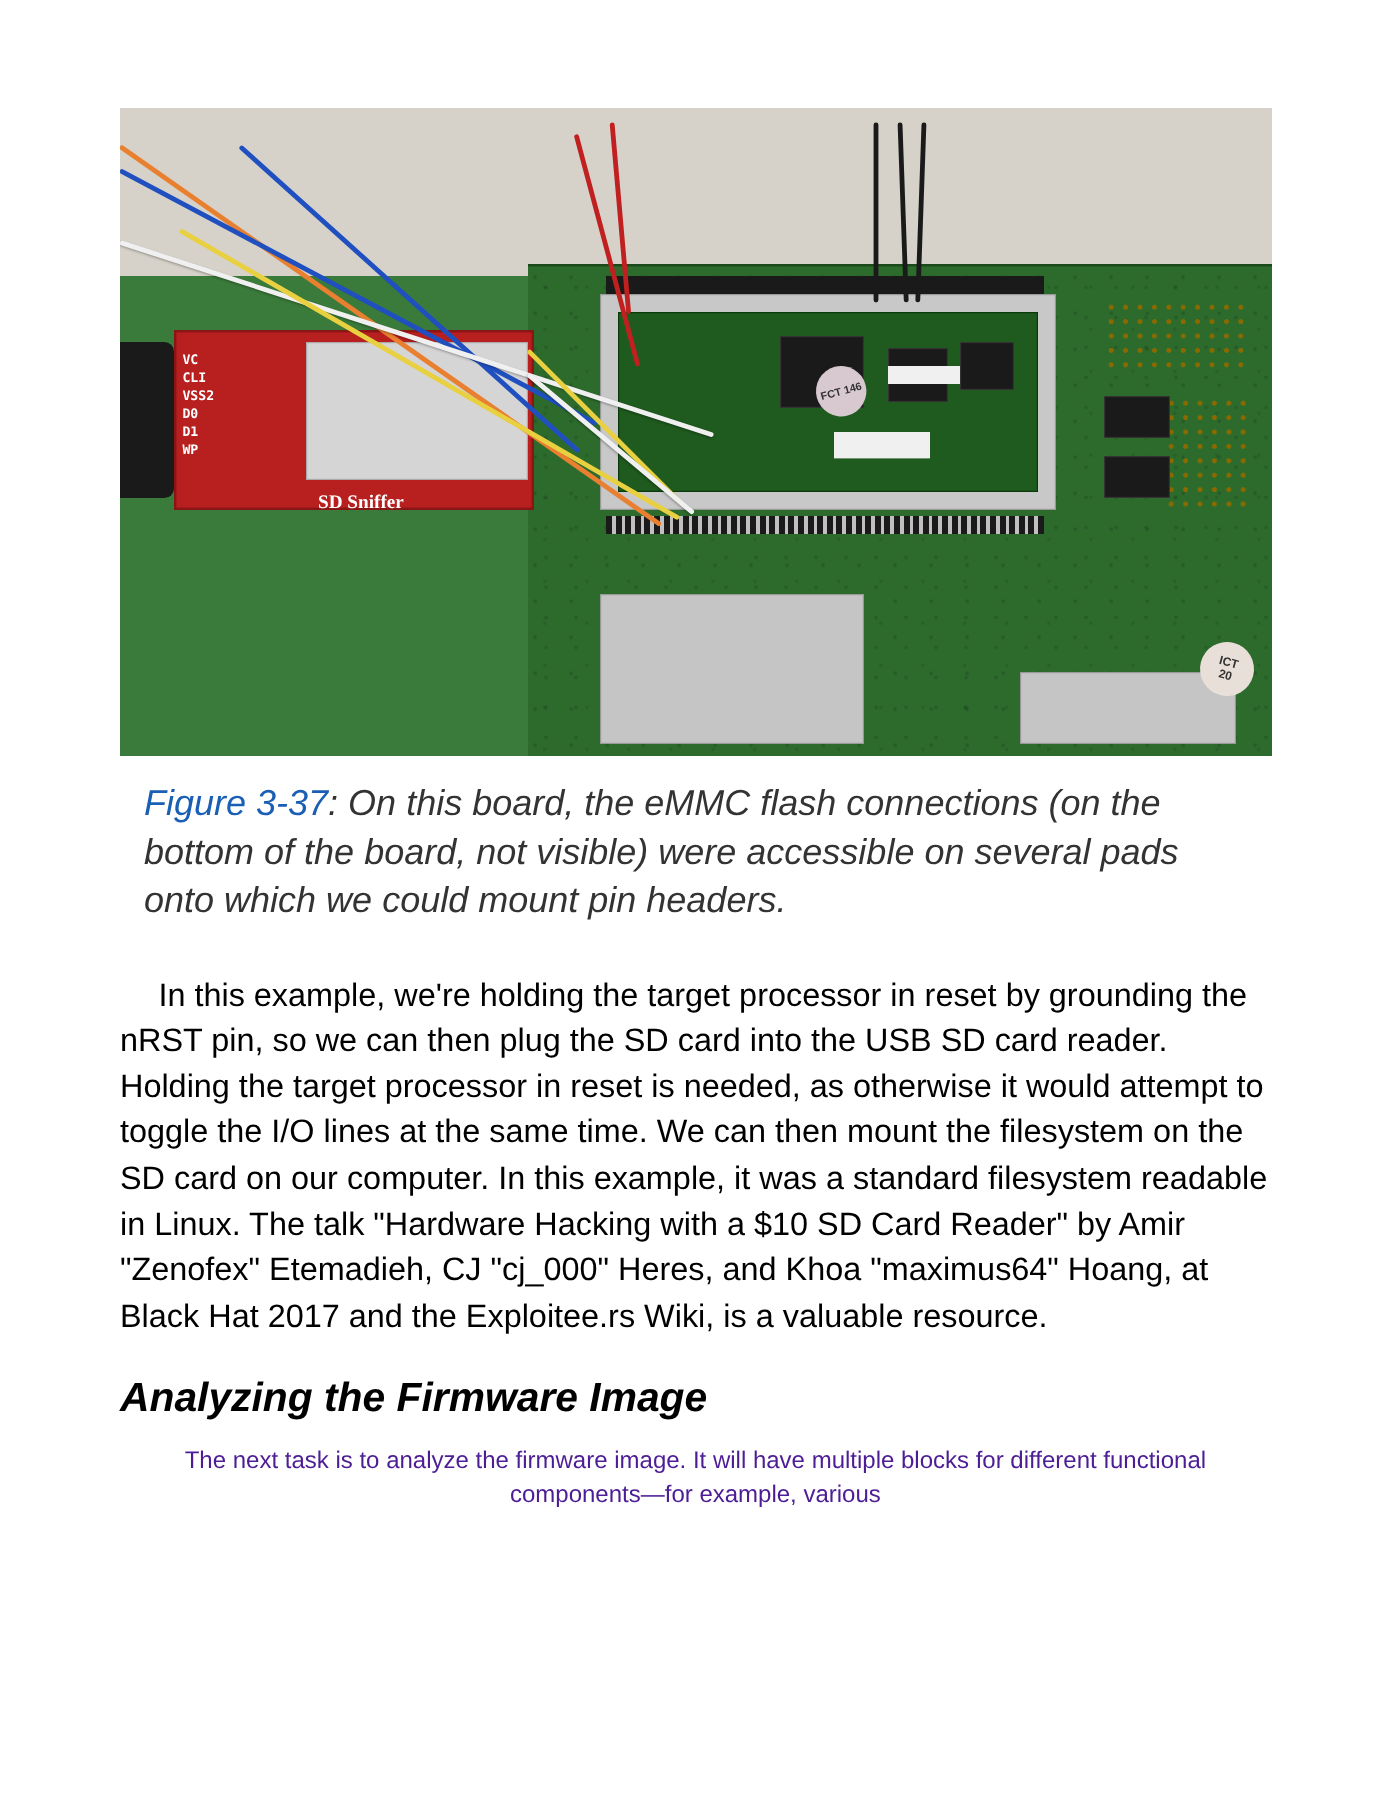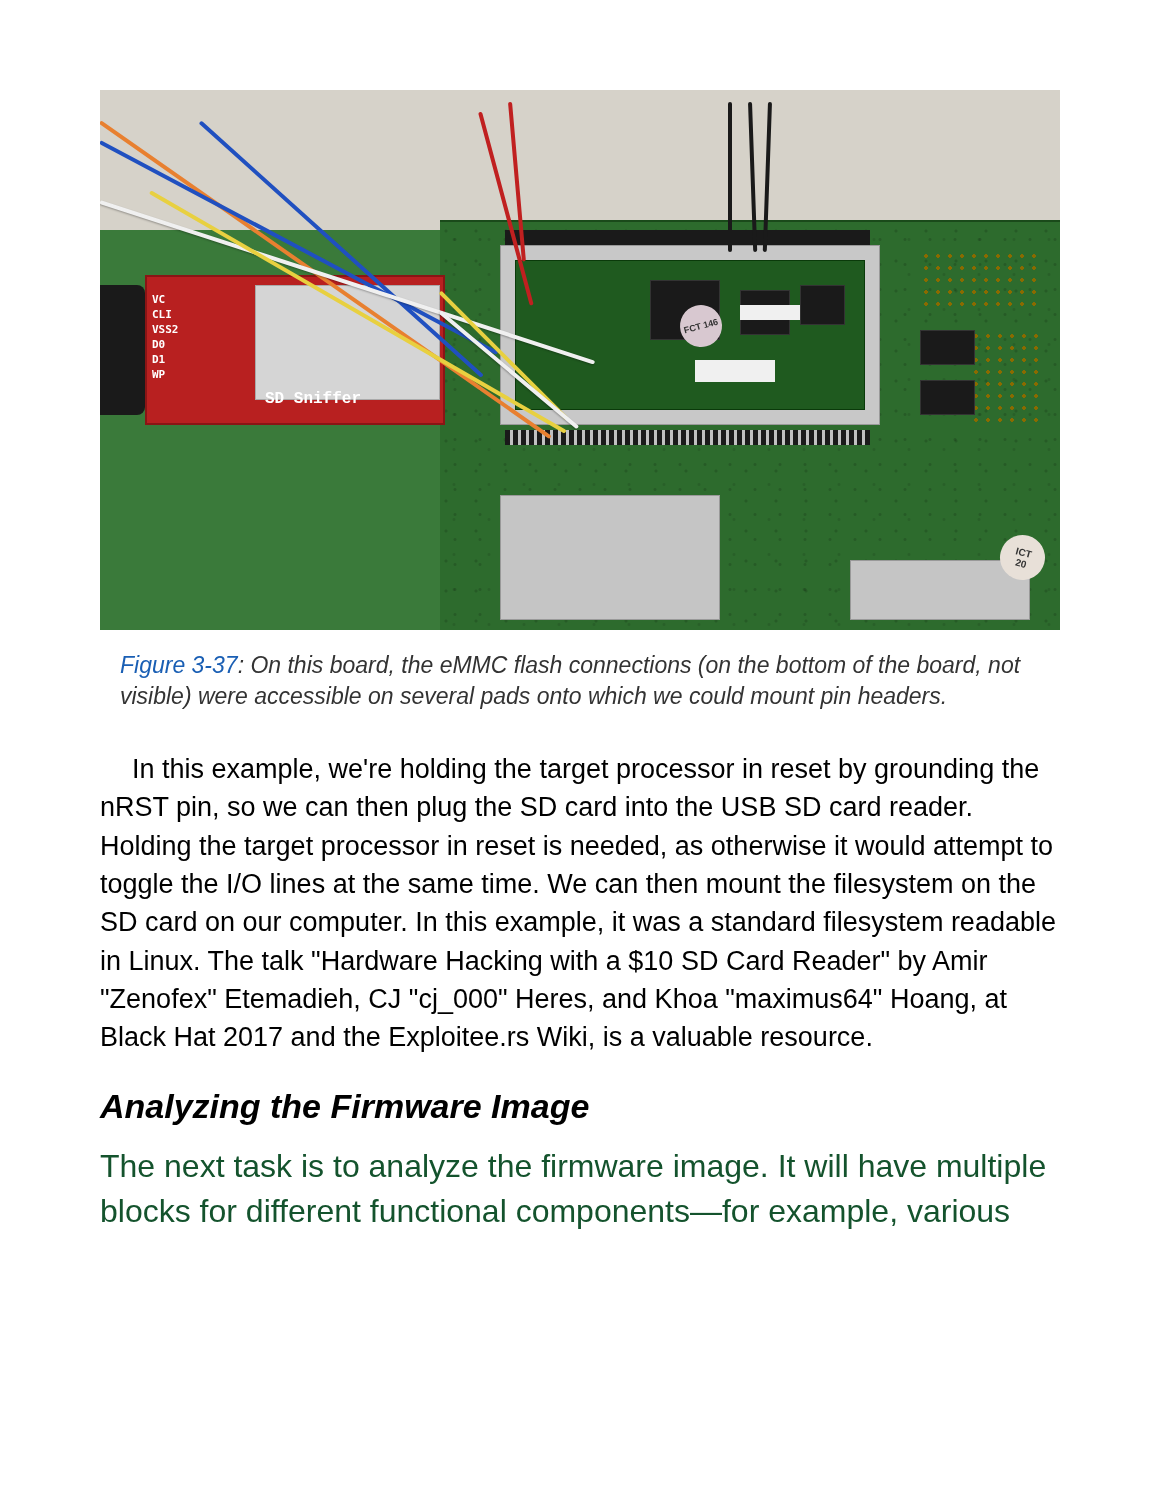--- a/index.html
+++ b/index.html
@@ -162,25 +162,25 @@
       position: absolute;
       top: 195px;
       left: 155px;
       width: 185px;
       height: 115px;
       background: #d5d5d5;
       border: 1px solid #aaa;
     }
     .sd-sniffer-label {
       position: absolute;
-      top: 300px;
+      top: 320px;
       left: 165px;
       color: #fff;
       font-size: 16px;
-      font-family: Liberation Mono, monospace;
+      font-family: Liberation Serif, serif;
       font-weight: bold;
     }
     .pin-labels {
       position: absolute;
       top: 202px;
       left: 52px;
       color: #fff;
       font-size: 11px;
       font-family: monospace;
       line-height: 15px;
@@ -227,21 +227,21 @@
       position: absolute;
       top: 240px;
       right: 20px;
       width: 70px;
       height: 100px;
       background-image: radial-gradient(circle, #8a6a00 2px, transparent 2px);
       background-size: 12px 12px;
     }
     .caption {
       font-style: italic;
-      font-size: 23px;
+      font-size: 30px;
       line-height: 1.35;
       color: #333;
       margin: 18px 20px 38px 20px;
     }
     .caption-ref {
       color: #1a5fb4;
       font-style: italic;
     }
     .body-text {
       font-size: 27px;
@@ -251,24 +251,25 @@
       text-indent: 32px;
     }
     .section-heading {
       font-size: 34px;
       font-weight: bold;
       font-style: italic;
       color: #000;
       margin: 28px 0 18px 0;
     }
     .body-text-noindent {
-      font-size: 32px;
+      font-size: 20px;
       line-height: 1.42;
-      color: #14532d;
+      color: #4c1d95;
       margin: 0;
+      text-align: center;
     }
   </style>
 </head>
 <body>
 
 <div class="figure-image">
   <div class="work-surface"></div>
   <div class="pcb-main"></div>
   <div class="dot-pattern"></div>
   <div class="dot-pattern2"></div>

